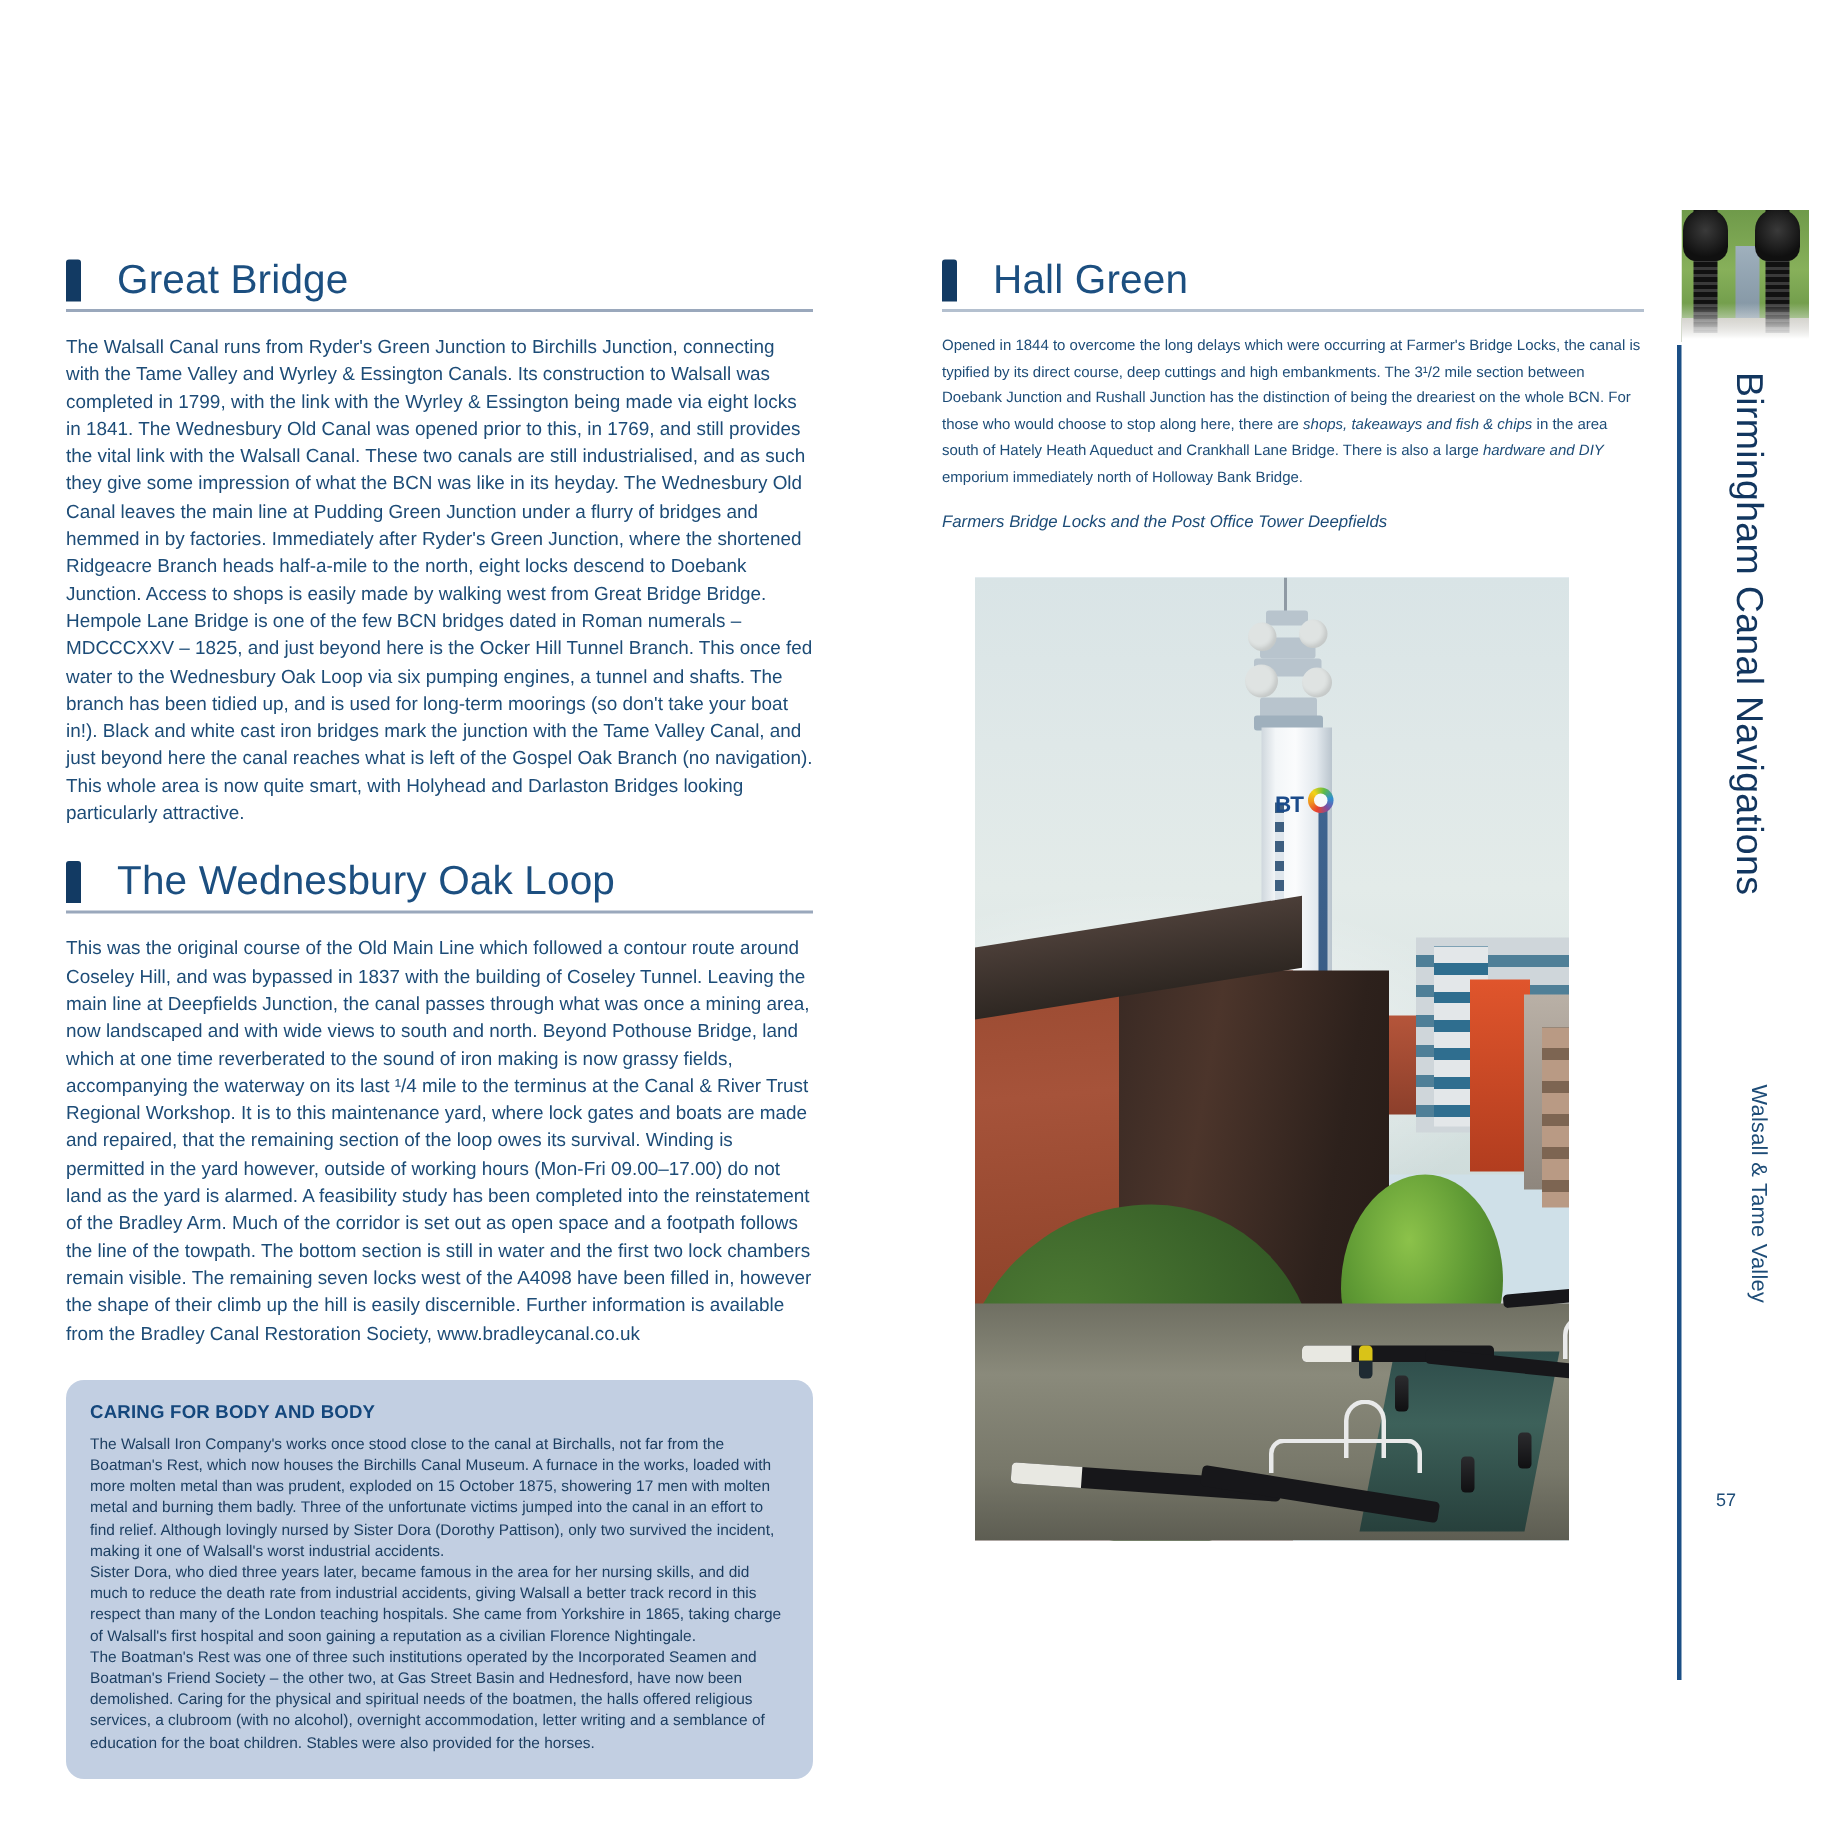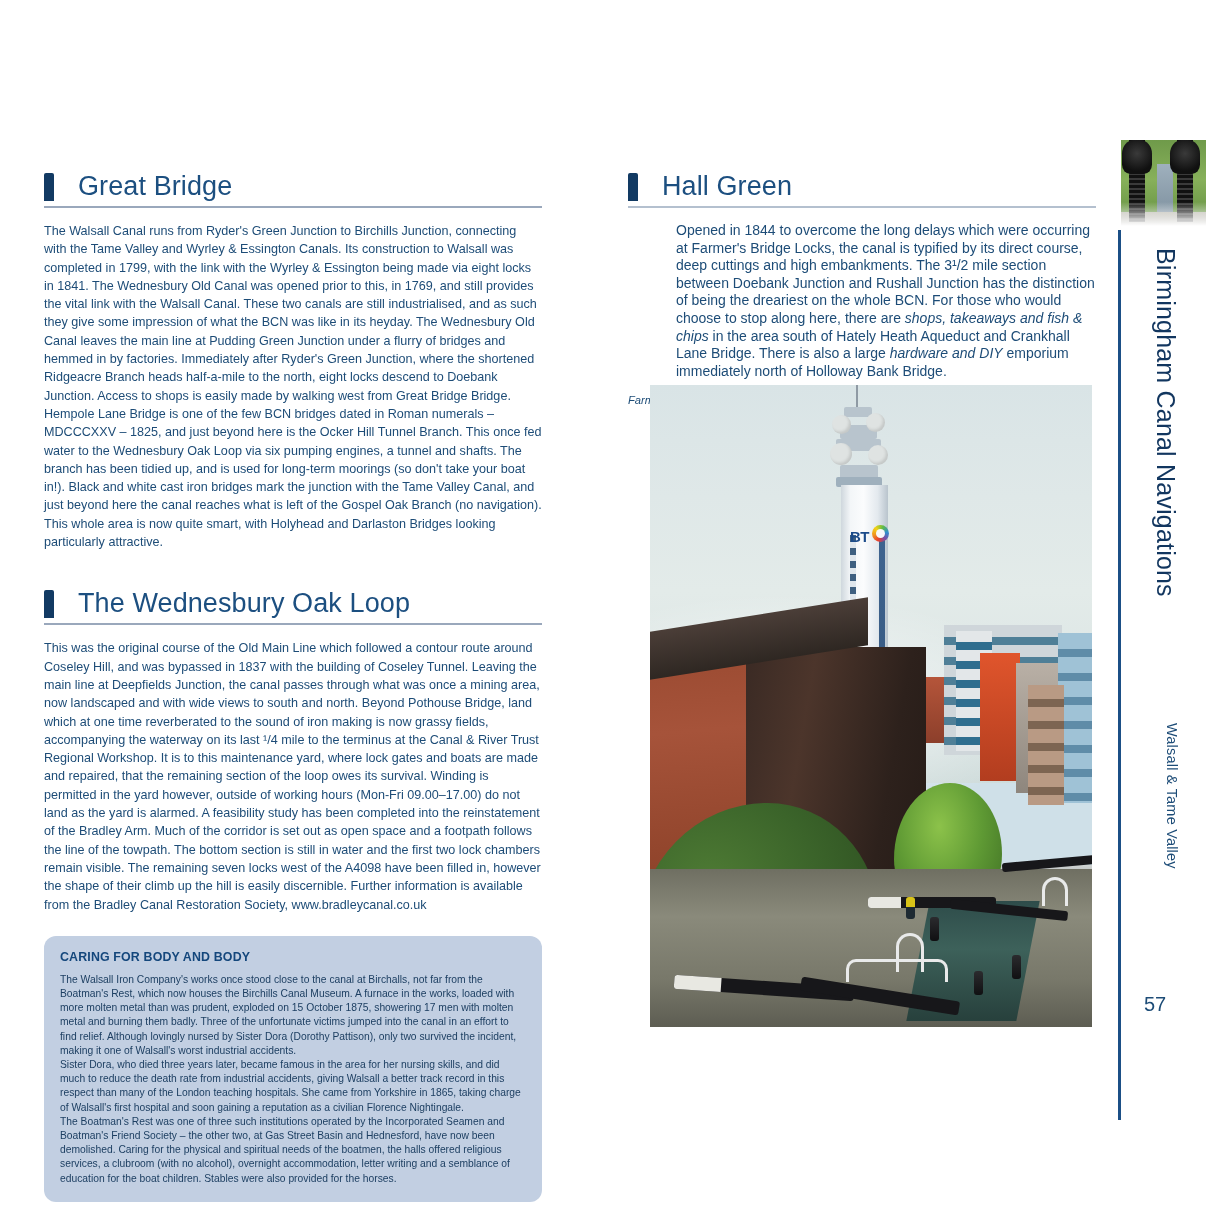--- a/index.html
+++ b/index.html
@@ -63,23 +63,22 @@
 
   
   .body-text {
     font-size: 12.6px;
     line-height: 18.3px;
     color: #1d4c77;
     text-align: left;
     margin: 0 0 14px 0;
   }
   #col-right .body-text {
-    font-size: 14px;
+    font-size: 10px;
     line-height: 17.6px;
-    margin-left: 48px;
   }
   .body-text i, .body-text em { font-style: italic; }
 
   
   .caption {
     font-size: 11.2px;
     font-style: italic;
     color: #1d4c77;
     margin: 10px 0 8px 0;
   }
@@ -105,21 +104,21 @@
     line-height: 14.2px;
     color: #1d3f62;
     margin: 0;
   }
 
   
   #photo-wrap {
     position: absolute;
     left: 650px;
     top: 385px;
-    width: 442px;
+    width: 396px;
     height: 642px;
     overflow: hidden;
     background: #cfe0e8;
   }
   .photo-scene { position: absolute; inset: 0; }
 
   
   .sky {
     position: absolute; left: 0; top: 0; width: 100%; height: 62%;
     background: linear-gradient(180deg,#d9e4e6 0%, #dfe8e8 28%, #e3ebe9 52%, #dbe5e4 78%, #cfdcdb 100%);
@@ -292,39 +291,39 @@
   #sidebar-subtitle {
     left: 62px; top: 583px;
     font-size: 14.5px;
     letter-spacing: 0.2px;
     color: #1d4c77;
   }
   #page-number {
     position: absolute;
     left: 26px;
     top: 853px;
-    font-size: 20px;
+    font-size: 12px;
     color: #1d4c77;
   }
 </style>
 </head>
 <body>
 
 <div id="page">
 
   <div class="column" id="col-left">
 
     <div class="section-head">
       <span class="marker"></span>
       <span class="title">Great Bridge</span>
     </div>
     <div class="section-rule"></div>
     <p class="body-text">The Walsall Canal runs from Ryder's Green Junction to Birchills Junction, connecting with the Tame Valley and Wyrley &amp; Essington Canals. Its construction to Walsall was completed in 1799, with the link with the Wyrley &amp; Essington being made via eight locks in 1841. The Wednesbury Old Canal was opened prior to this, in 1769, and still provides the vital link with the Walsall Canal. These two canals are still industrialised, and as such they give some impression of what the BCN was like in its heyday. The Wednesbury Old Canal leaves the main line at Pudding Green Junction under a flurry of bridges and hemmed in by factories. Immediately after Ryder's Green Junction, where the shortened Ridgeacre Branch heads half-a-mile to the north, eight locks descend to Doebank Junction. Access to shops is easily made by walking west from Great Bridge Bridge. Hempole Lane Bridge is one of the few BCN bridges dated in Roman numerals – MDCCCXXV – 1825, and just beyond here is the Ocker Hill Tunnel Branch. This once fed water to the Wednesbury Oak Loop via six pumping engines, a tunnel and shafts. The branch has been tidied up, and is used for long-term moorings (so don't take your boat in!). Black and white cast iron bridges mark the junction with the Tame Valley Canal, and just beyond here the canal reaches what is left of the Gospel Oak Branch (no navigation). This whole area is now quite smart, with Holyhead and Darlaston Bridges looking particularly attractive.</p>
 
-    <div class="section-head" style="margin-top:36px;">
+    <div class="section-head" style="margin-top:20px;">
       <span class="marker"></span>
       <span class="title">The Wednesbury Oak Loop</span>
     </div>
     <div class="section-rule"></div>
     <p class="body-text">This was the original course of the Old Main Line which followed a contour route around Coseley Hill, and was bypassed in 1837 with the building of Coseley Tunnel. Leaving the main line at Deepfields Junction, the canal passes through what was once a mining area, now landscaped and with wide views to south and north. Beyond Pothouse Bridge, land which at one time reverberated to the sound of iron making is now grassy fields, accompanying the waterway on its last ¹/4 mile to the terminus at the Canal &amp; River Trust Regional Workshop. It is to this maintenance yard, where lock gates and boats are made and repaired, that the remaining section of the loop owes its survival. Winding is permitted in the yard however, outside of working hours (Mon-Fri 09.00–17.00) do not land as the yard is alarmed. A feasibility study has been completed into the reinstatement of the Bradley Arm. Much of the corridor is set out as open space and a footpath follows the line of the towpath. The bottom section is still in water and the first two lock chambers remain visible. The remaining seven locks west of the A4098 have been filled in, however the shape of their climb up the hill is easily discernible. Further information is available from the Bradley Canal Restoration Society, www.bradleycanal.co.uk</p>
 
     <div id="info-box">
       <div class="box-title">CARING FOR BODY AND BODY</div>
       <p>The Walsall Iron Company's works once stood close to the canal at Birchalls, not far from the Boatman's Rest, which now houses the Birchills Canal Museum. A furnace in the works, loaded with more molten metal than was prudent, exploded on 15 October 1875, showering 17 men with molten metal and burning them badly. Three of the unfortunate victims jumped into the canal in an effort to find relief. Although lovingly nursed by Sister Dora (Dorothy Pattison), only two survived the incident, making it one of Walsall's worst industrial accidents.</p>
       <p>Sister Dora, who died three years later, became famous in the area for her nursing skills, and did much to reduce the death rate from industrial accidents, giving Walsall a better track record in this respect than many of the London teaching hospitals. She came from Yorkshire in 1865, taking charge of Walsall's first hospital and soon gaining a reputation as a civilian Florence Nightingale.</p>

